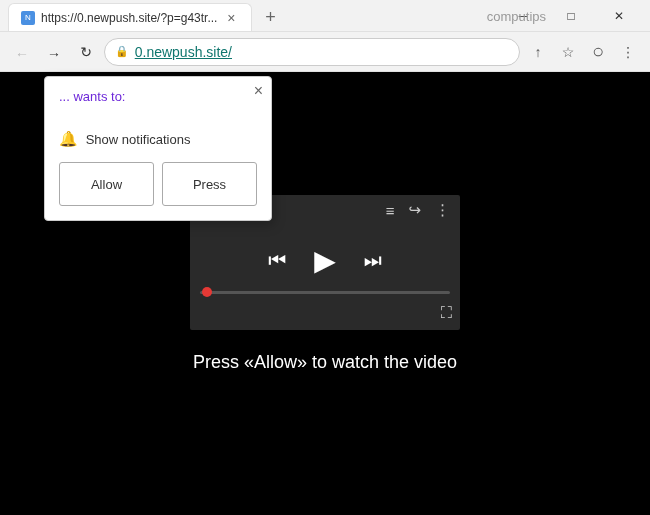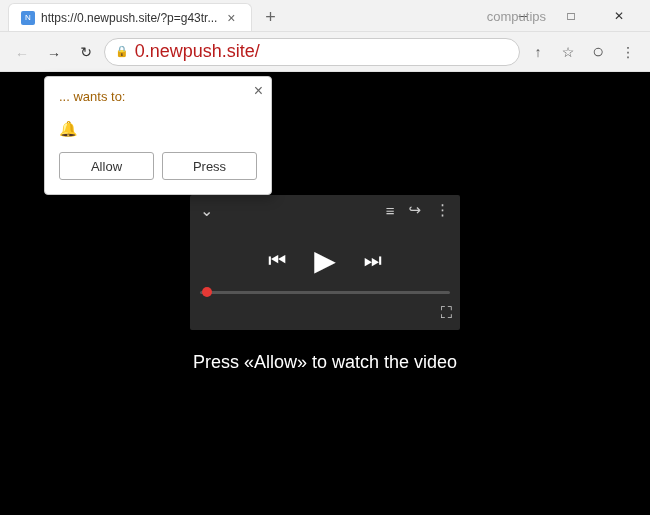--- a/index.html
+++ b/index.html
@@ -139,23 +139,24 @@
       align-items: center;
       padding: 0 10px;
       gap: 6px;
       font-size: 13px;
     }
     .address-bar .lock-icon {
       font-size: 11px;
       color: #333;
     }
     .address-text {
-      font-size: 18px;
-      color: #b91c1c;
+      font-size: 14px;
+      color: #0f766e;
       flex: 1;
+      text-decoration: underline;
     }
     .toolbar-actions {
       display: flex;
       gap: 2px;
       align-items: center;
     }
     .toolbar-icon {
       width: 28px;
       height: 28px;
       border-radius: 50%;
@@ -196,22 +197,22 @@
       position: absolute;
       top: 6px;
       right: 8px;
       font-size: 16px;
       color: #666;
       cursor: pointer;
       line-height: 1;
     }
     .popup-header {
       font-size: 13px;
-      color: #a16207;
-      margin-bottom: 16px;
+      color: #6d28d9;
+      margin-bottom: 26px;
       padding-right: 16px;
     }
     .popup-notification-row {
       display: flex;
       align-items: center;
       gap: 8px;
       margin-bottom: 14px;
     }
     .bell-icon {
       font-size: 15px;
@@ -220,21 +221,21 @@
     .popup-notification-text {
       font-size: 13px;
       color: #333;
     }
     .popup-buttons {
       display: flex;
       gap: 8px;
     }
     .popup-btn {
       flex: 1;
-      height: 28px;
+      height: 44px;
       border: 1px solid #aaa;
       border-radius: 3px;
       background: #fff;
       font-size: 13px;
       color: #333;
       cursor: pointer;
       display: flex;
       align-items: center;
       justify-content: center;
     }
@@ -365,20 +366,21 @@
   </div>
 </div>
 
 <div class="browser-content">
 
   <div class="notification-popup">
     <span class="popup-close">×</span>
     <div class="popup-header">... wants to:</div>
     <div class="popup-notification-row">
       <span class="bell-icon">🔔</span>
+      <span class="popup-notification-text">Show notifications</span>
     </div>
     <div class="popup-buttons">
       <button class="popup-btn">Allow</button>
       <button class="popup-btn block">Press</button>
     </div>
   </div>
 
   <div class="video-player">
     <div class="video-topbar">
       <span class="video-topbar-left">⌄</span>

